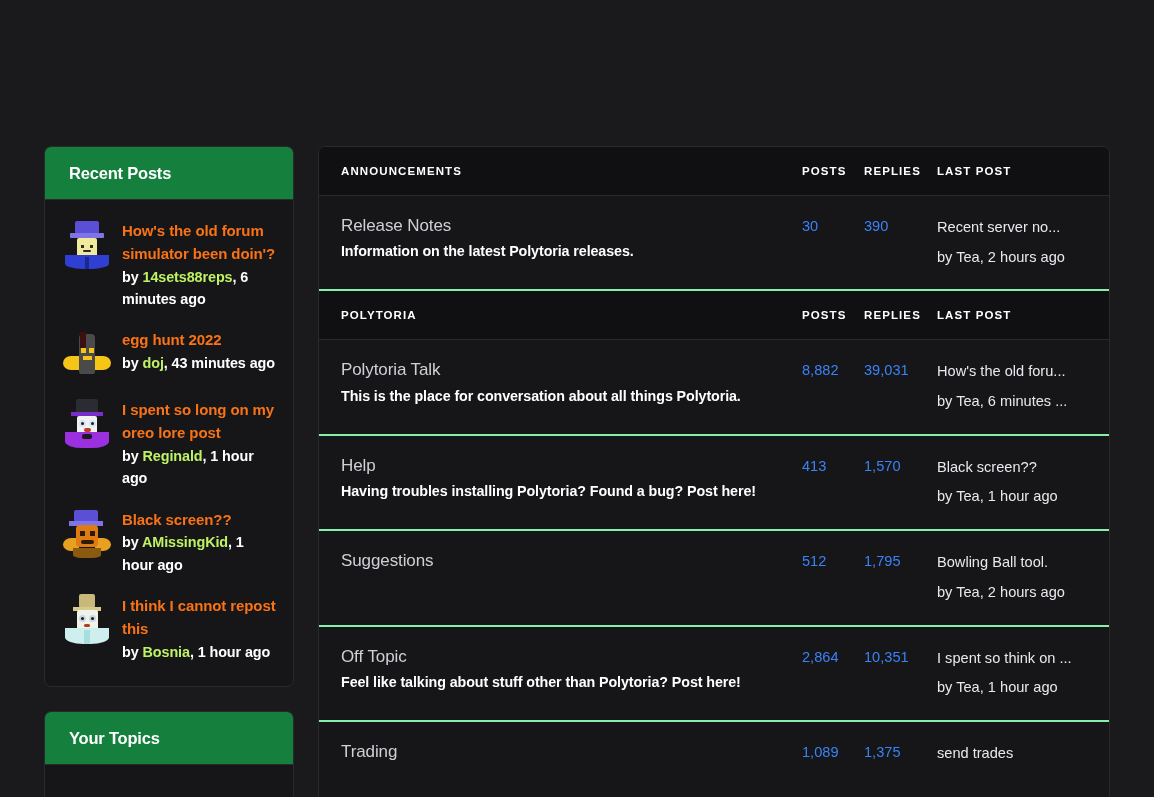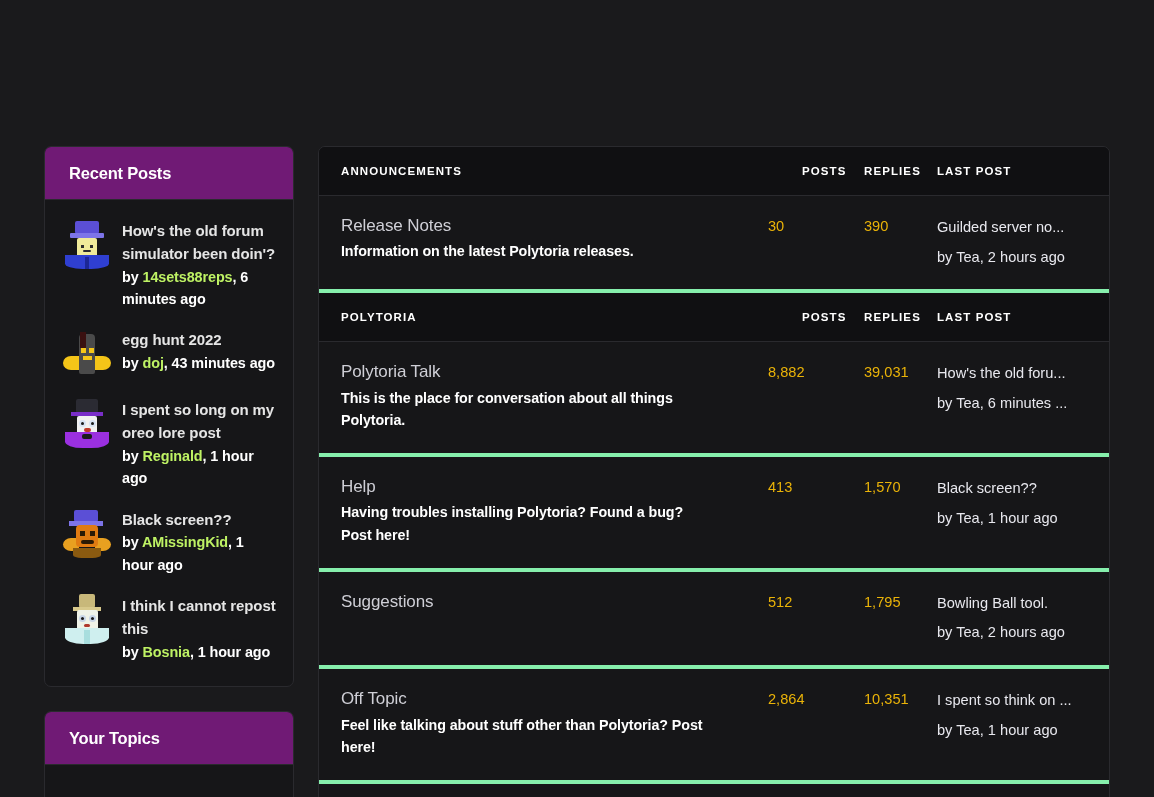--- a/index.html
+++ b/index.html
@@ -40,21 +40,21 @@
   }
 
   .card {
     background: #161618;
     border: 1px solid #2a2a2e;
     border-radius: 7px;
     overflow: hidden;
   }
 
   .card-head {
-    background: #701a75;
+    background: #15803d;
     border-bottom: 1px solid #2a2a2e;
     padding: 17px 24px 16px 24px;
   }
 
   .card-head-title {
     color: #ffffff;
     font-size: 16.5px;
     font-weight: bold;
     letter-spacing: -0.2px;
   }
@@ -78,21 +78,21 @@
     border-radius: 3px;
   }
 
   .recent-text {
     padding-top: 1px;
     min-width: 0;
   }
 
   .recent-title {
     display: block;
-    color: #e5e5e5;
+    color: #f97316;
     font-size: 15px;
     font-weight: bold;
     line-height: 1.52;
     letter-spacing: -0.1px;
   }
 
   .recent-meta {
     display: block;
     color: #ffffff;
     font-size: 14.4px;
@@ -142,21 +142,21 @@
     font-size: 11.5px;
     font-weight: bold;
     letter-spacing: 1.1px;
     text-transform: uppercase;
   }
 
   .forum-row {
     display: flex;
     align-items: flex-start;
     padding: 20px 22px 22px 22px;
-    border-bottom: 4px solid #86efac;
+    border-bottom: 2px solid #86efac;
     min-height: 94px;
   }
   .forum-row.last { border-bottom: none; }
 
   .fr-main { flex: 1 1 auto; padding-right: 18px; min-width: 0; }
 
   .fr-title {
     display: block;
     color: #cfcfd6;
     font-size: 17px;
@@ -169,25 +169,24 @@
     display: block;
     margin-top: 4px;
     color: #ffffff;
     font-size: 14.3px;
     font-weight: bold;
     line-height: 1.55;
     letter-spacing: -0.1px;
   }
 
   .fr-posts, .fr-replies {
-    color: #eab308;
+    color: #3b82f6;
     font-size: 14.6px;
     font-weight: normal;
     padding-top: 2px;
-    margin-left: 34px;
   }
 
   .fr-last { padding-top: 2px; }
 
   .fl-title {
     display: block;
     color: #e8e8ee;
     font-size: 14.6px;
     font-weight: normal;
     line-height: 1.35;
@@ -325,21 +324,21 @@
           <span class="col-last">LAST POST</span>
         </div>
         <div class="forum-row">
           <div class="fr-main">
             <span class="fr-title">Release Notes</span>
             <span class="fr-desc">Information on the latest Polytoria releases.</span>
           </div>
           <div class="col-posts fr-posts">30</div>
           <div class="col-replies fr-replies">390</div>
           <div class="col-last fr-last">
-            <span class="fl-title">Guilded server no...</span>
+            <span class="fl-title">Recent server no...</span>
             <span class="fl-meta">by Tea, 2 hours ago</span>
           </div>
         </div>
         <div class="section-head">
           <span class="sh-name">POLYTORIA</span>
           <span class="col-posts">POSTS</span>
           <span class="col-replies">REPLIES</span>
           <span class="col-last">LAST POST</span>
         </div>
         <div class="forum-row">

